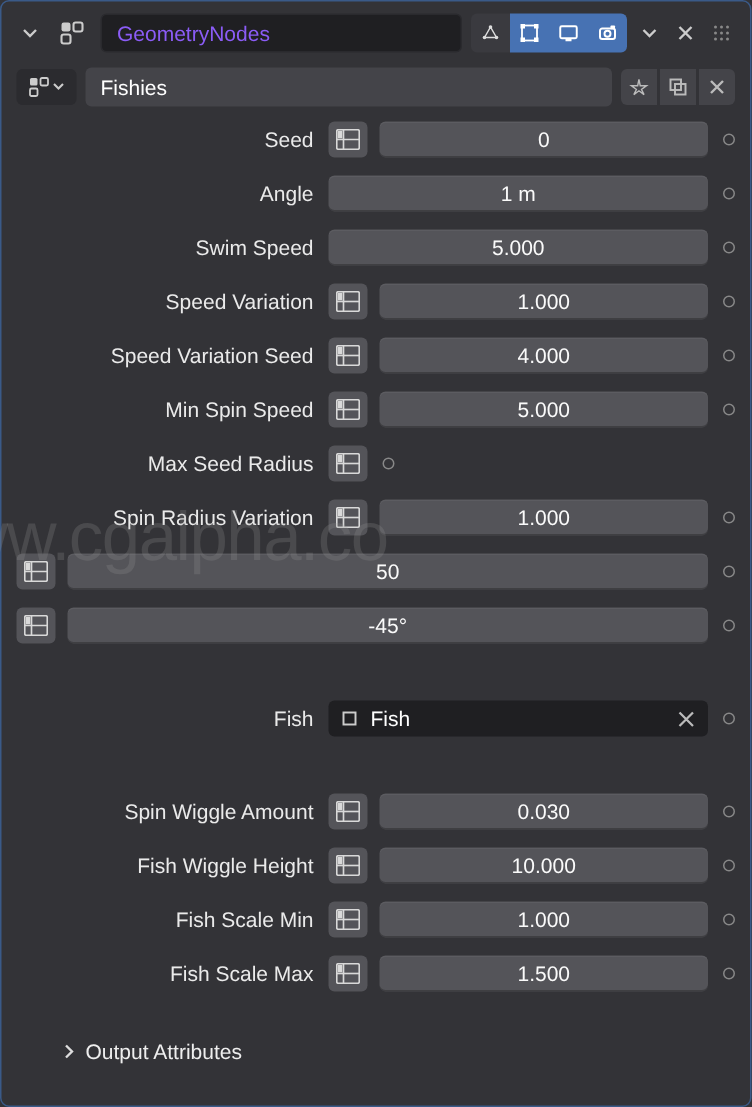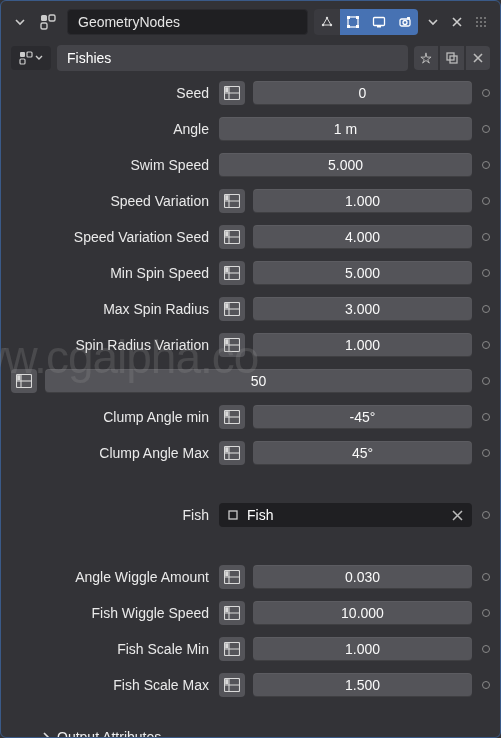--- a/index.html
+++ b/index.html
@@ -21,21 +21,21 @@
     margin-bottom: 10px;
   }
   .chev-btn { width: 18px; height: 18px; display:flex; align-items:center; justify-content:center; cursor:pointer; color:#ccc;}
   .icon-btn {
     width: 24px; height: 24px; display:flex; align-items:center; justify-content:center;
     border-radius:3px; cursor:pointer; color:#ddd;
   }
   .pin-btn { width: 26px; }
   .sel-field {
     flex:1; height:26px; background:#1f1f22; border:1px solid #2a2a2e; border-radius:4px;
-    display:flex; align-items:center; padding:0 10px; color:#e5e5e5; font-size:14px;
+    display:flex; align-items:center; padding:0 10px; color:#8b5cf6; font-size:14px;
   }
   .tool-group { display:flex; gap:0; }
   .tool-group .sq {
     width:26px; height:26px; background:#3a3a3f; display:flex;align-items:center;justify-content:center;
     cursor:pointer; color:#ddd;
   }
   .tool-group .sq.first{border-radius:4px 0 0 4px;}
   .tool-group .sq.last{border-radius:0 4px 4px 0;}
   .tool-group .sq.active{background:#4772b3; color:#fff;}
   .dots { width:18px; color:#aaa; display:flex; align-items:center; justify-content:center; }
@@ -267,30 +267,29 @@
 <rect x="0.5" y="0.5" width="15" height="13" rx="1" fill="none" stroke="#d9d9d9" stroke-width="1.1"></rect>
 <line x1="5" y1="0.5" x2="5" y2="13.5" stroke="#d9d9d9" stroke-width="1.1"></line>
 <line x1="0.5" y1="7" x2="15.5" y2="7" stroke="#d9d9d9" stroke-width="1.1"></line>
 <rect x="1.2" y="1.2" width="3" height="5" fill="#d9d9d9"></rect>
 </svg>
         </div>
         <div class="valfield">5.000</div>
         <div class="dot"></div>
       </div>
       <div class="row">
-        <div class="label">Max Spin Radius</div>
-        <div class="chip">
-          <svg width="16" height="14" viewBox="0 0 16 14">
-<rect x="0.5" y="0.5" width="15" height="13" rx="1" fill="none" stroke="#d9d9d9" stroke-width="1.1"></rect>
-<line x1="5" y1="0.5" x2="5" y2="13.5" stroke="#d9d9d9" stroke-width="1.1"></line>
-<line x1="0.5" y1="7" x2="15.5" y2="7" stroke="#d9d9d9" stroke-width="1.1"></line>
-<rect x="1.2" y="1.2" width="3" height="5" fill="#d9d9d9"></rect>
-</svg>
-        </div>
-        <div class="valfield">3.000</div>
+        <div class="label">Max Seed Radius</div>
+        <div class="chip">
+          <svg width="16" height="14" viewBox="0 0 16 14">
+<rect x="0.5" y="0.5" width="15" height="13" rx="1" fill="none" stroke="#d9d9d9" stroke-width="1.1"></rect>
+<line x1="5" y1="0.5" x2="5" y2="13.5" stroke="#d9d9d9" stroke-width="1.1"></line>
+<line x1="0.5" y1="7" x2="15.5" y2="7" stroke="#d9d9d9" stroke-width="1.1"></line>
+<rect x="1.2" y="1.2" width="3" height="5" fill="#d9d9d9"></rect>
+</svg>
+        </div>
         <div class="dot"></div>
       </div>
       <div class="row">
         <div class="label">Spin Radius Variation</div>
         <div class="chip">
           <svg width="16" height="14" viewBox="0 0 16 14">
 <rect x="0.5" y="0.5" width="15" height="13" rx="1" fill="none" stroke="#d9d9d9" stroke-width="1.1"></rect>
 <line x1="5" y1="0.5" x2="5" y2="13.5" stroke="#d9d9d9" stroke-width="1.1"></line>
 <line x1="0.5" y1="7" x2="15.5" y2="7" stroke="#d9d9d9" stroke-width="1.1"></line>
 <rect x="1.2" y="1.2" width="3" height="5" fill="#d9d9d9"></rect>
@@ -305,43 +304,29 @@
 <rect x="0.5" y="0.5" width="15" height="13" rx="1" fill="none" stroke="#d9d9d9" stroke-width="1.1"></rect>
 <line x1="5" y1="0.5" x2="5" y2="13.5" stroke="#d9d9d9" stroke-width="1.1"></line>
 <line x1="0.5" y1="7" x2="15.5" y2="7" stroke="#d9d9d9" stroke-width="1.1"></line>
 <rect x="1.2" y="1.2" width="3" height="5" fill="#d9d9d9"></rect>
 </svg>
         </div>
         <div class="valfield">50</div>
         <div class="dot"></div>
       </div>
       <div class="row">
-        <div class="label">Clump Angle min</div>
         <div class="chip">
           <svg width="16" height="14" viewBox="0 0 16 14">
 <rect x="0.5" y="0.5" width="15" height="13" rx="1" fill="none" stroke="#d9d9d9" stroke-width="1.1"></rect>
 <line x1="5" y1="0.5" x2="5" y2="13.5" stroke="#d9d9d9" stroke-width="1.1"></line>
 <line x1="0.5" y1="7" x2="15.5" y2="7" stroke="#d9d9d9" stroke-width="1.1"></line>
 <rect x="1.2" y="1.2" width="3" height="5" fill="#d9d9d9"></rect>
 </svg>
         </div>
         <div class="valfield">-45°</div>
-        <div class="dot"></div>
-      </div>
-      <div class="row">
-        <div class="label">Clump Angle Max</div>
-        <div class="chip">
-          <svg width="16" height="14" viewBox="0 0 16 14">
-<rect x="0.5" y="0.5" width="15" height="13" rx="1" fill="none" stroke="#d9d9d9" stroke-width="1.1"></rect>
-<line x1="5" y1="0.5" x2="5" y2="13.5" stroke="#d9d9d9" stroke-width="1.1"></line>
-<line x1="0.5" y1="7" x2="15.5" y2="7" stroke="#d9d9d9" stroke-width="1.1"></line>
-<rect x="1.2" y="1.2" width="3" height="5" fill="#d9d9d9"></rect>
-</svg>
-        </div>
-        <div class="valfield">45°</div>
         <div class="dot"></div>
       </div>
       <div class="spacer"></div>
       <div class="row">
         <div class="label">Fish</div>
         <div class="objfield">
     <span class="cube">
       <svg width="14" height="14" viewBox="0 0 14 14">
               <rect x="3" y="3" width="8" height="8" fill="none" stroke="#ccc" stroke-width="1.3"></rect>
             </svg>
@@ -350,34 +335,34 @@
     <span class="xbtn">
       <svg width="11" height="11" viewBox="0 0 11 11">
               <path d="M1 1l9 9M10 1l-9 9" stroke="#bbb" stroke-width="1.5"></path>
             </svg>
     </span>
         </div>
         <div class="dot"></div>
       </div>
       <div class="spacer"></div>
       <div class="row">
-        <div class="label">Angle Wiggle Amount</div>
+        <div class="label">Spin Wiggle Amount</div>
         <div class="chip">
           <svg width="16" height="14" viewBox="0 0 16 14">
 <rect x="0.5" y="0.5" width="15" height="13" rx="1" fill="none" stroke="#d9d9d9" stroke-width="1.1"></rect>
 <line x1="5" y1="0.5" x2="5" y2="13.5" stroke="#d9d9d9" stroke-width="1.1"></line>
 <line x1="0.5" y1="7" x2="15.5" y2="7" stroke="#d9d9d9" stroke-width="1.1"></line>
 <rect x="1.2" y="1.2" width="3" height="5" fill="#d9d9d9"></rect>
 </svg>
         </div>
         <div class="valfield">0.030</div>
         <div class="dot"></div>
       </div>
       <div class="row">
-        <div class="label">Fish Wiggle Speed</div>
+        <div class="label">Fish Wiggle Height</div>
         <div class="chip">
           <svg width="16" height="14" viewBox="0 0 16 14">
 <rect x="0.5" y="0.5" width="15" height="13" rx="1" fill="none" stroke="#d9d9d9" stroke-width="1.1"></rect>
 <line x1="5" y1="0.5" x2="5" y2="13.5" stroke="#d9d9d9" stroke-width="1.1"></line>
 <line x1="0.5" y1="7" x2="15.5" y2="7" stroke="#d9d9d9" stroke-width="1.1"></line>
 <rect x="1.2" y="1.2" width="3" height="5" fill="#d9d9d9"></rect>
 </svg>
         </div>
         <div class="valfield">10.000</div>
         <div class="dot"></div>

